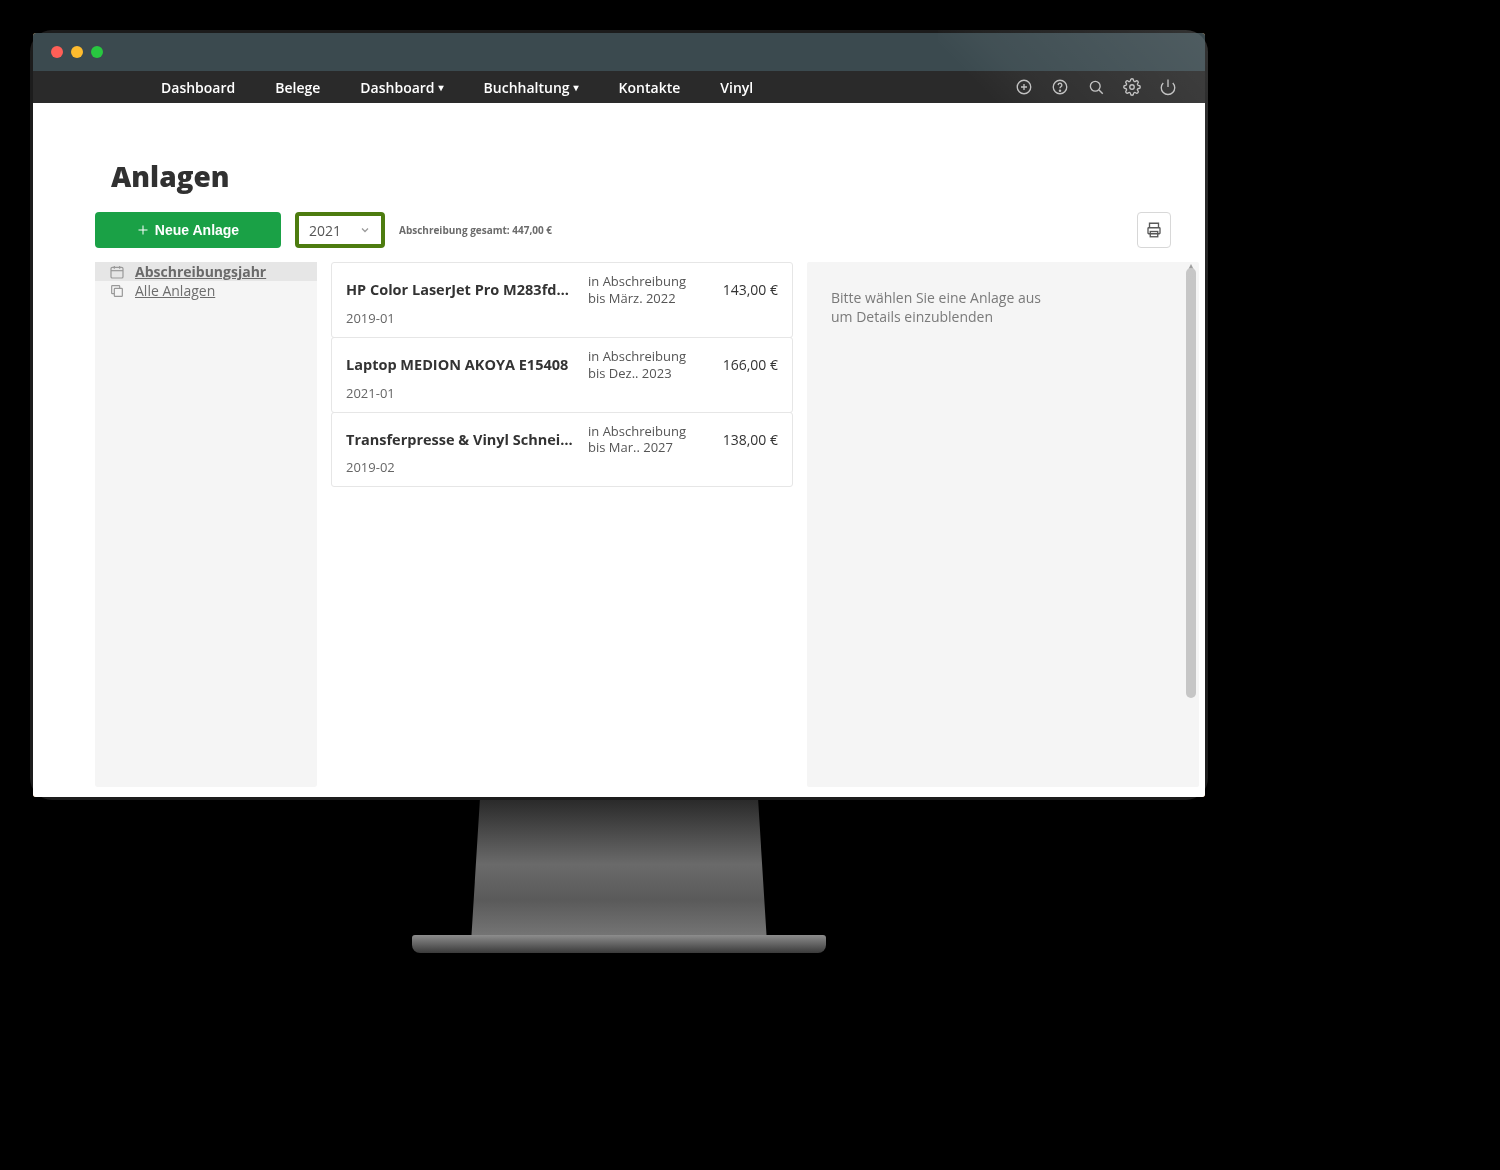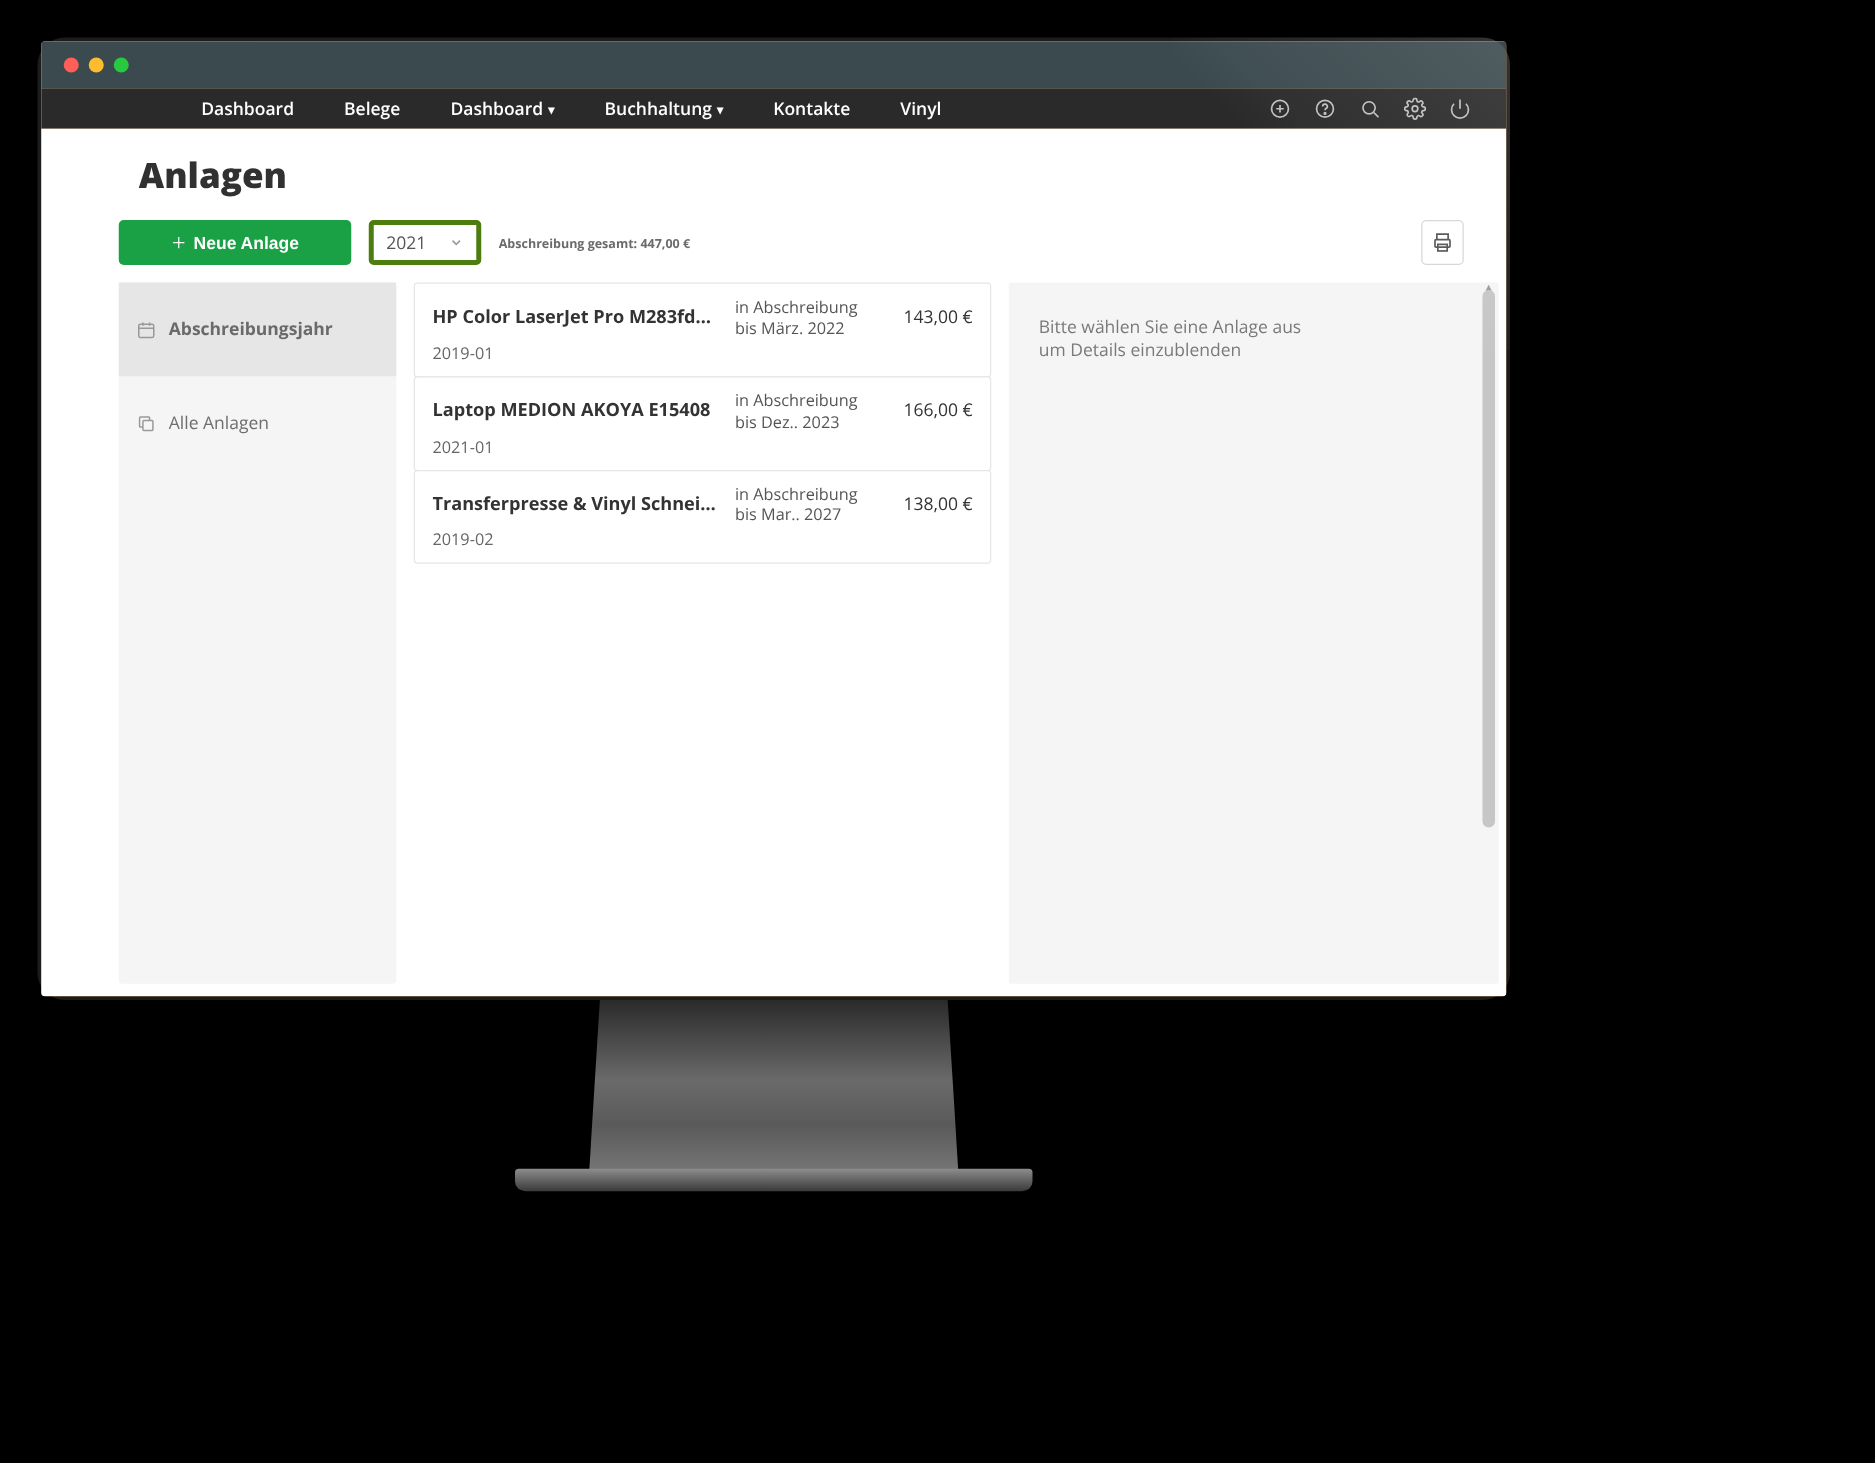--- a/index.html
+++ b/index.html
@@ -54,21 +54,21 @@
 }
 .nav-group { display: flex; gap: 0; margin-left: 108px; }
 .nav-item { padding: 0 20px; height: 32px; display: flex; align-items: center; gap: 4px; cursor: pointer; }
 .chev { font-size: 10px; }
 .nav-spacer { flex: 1; }
 .nav-icons { display: flex; gap: 18px; align-items: center; color: #bfbfbf; }
 .nav-icons .ic { width: 18px; height: 18px; cursor: pointer; }
 
 .content { flex: 1; background: #fff; display: flex; flex-direction: column; padding-bottom: 10px; }
 
-.page-row1 { display: flex; align-items: center; padding: 18px 40px 0 78px; }
+.page-row1 { display: flex; align-items: center; padding: 18px 40px 0 78px; margin-top: 36px; }
 .page-title { font-size: 28px; font-weight: 800; color: #313131; }
 
 .page-row2 { display: flex; align-items: center; padding: 17px 34px 0 62px; gap: 14px; }
 .btn-new {
   background: #1aa146;
   color: #fff;
   font-weight: 700;
   font-size: 14px;
   border: none;
   border-radius: 4px;
@@ -90,21 +90,21 @@
 .total-label { flex: 1; text-align: left; font-size: 10px; font-weight: 700; color: #6b6b6b; }
 .print-btn {
   width: 34px; height: 36px;
   border: 1px solid #d7d7d7; background: #fff; border-radius: 4px;
   display: flex; align-items: center; justify-content: center;
   cursor: pointer; color: #555;
 }
 
 .page-body { display: flex; flex: 1; padding: 14px 0 0 62px; gap: 14px; min-height: 0; }
 .sidebar { width: 222px; background: #f5f5f5; border-radius: 3px; padding: 0; }
-.sb-item { display: flex; align-items: center; gap: 10px; padding: 28px 14px; font-size: 14px; color: #6d6d6d; cursor: pointer; }
+.sb-item { display: flex; align-items: center; gap: 10px; padding: 0 14px; font-size: 14px; color: #6d6d6d; cursor: pointer; text-decoration: underline; }
 .sb-item.active { background: #e6e6e6; font-weight: 700; color: #6a6a6a; }
 .sb-ic { width: 16px; height: 16px; color: #999; }
 
 .middle { width: 462px; display: flex; flex-direction: column; gap: 0; }
 .asset-card {
   border: 1px solid #e6e6e6;
   border-radius: 3px;
   background: #fff;
   padding: 10px 14px;
   display: grid;

